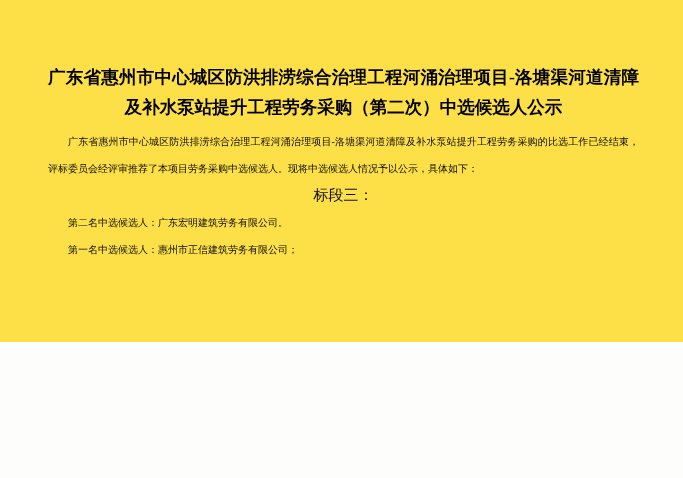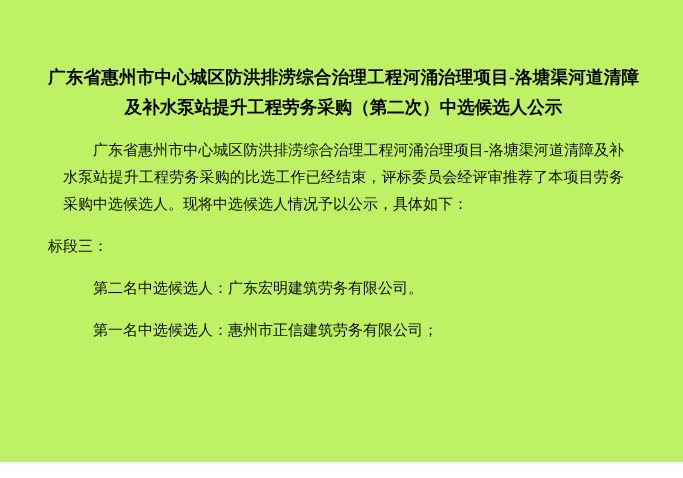--- a/index.html
+++ b/index.html
@@ -9,52 +9,53 @@
   body {
     width: 683px;
     height: 478px;
     background: #fdfdfb;
     font-family: "Liberation Serif", "DejaVu Serif", serif;
     color: #0b0b0b;
     overflow: hidden;
   }
   .page {
     width: 683px;
-    height: 462px;
+    height: 342px;
     box-sizing: border-box;
     padding: 62px 44px 10px 48px;
-    background: #bef264;
+    background: #fde047;
     position: relative;
   }
   .doc-title {
     font-size: 17.5px;
     font-weight: bold;
     line-height: 30px;
     text-align: justify;
     text-align-last: center;
     letter-spacing: 0px;
     margin: 0 0 6px 0;
     color: #000;
   }
   .para {
-    font-size: 15px;
+    font-size: 10px;
     line-height: 27px;
     text-align: justify;
     text-justify: inter-ideograph;
-    margin: 15px;
+    margin: 0;
     color: #0a0a0a;
   }
   .indent2 {
     text-indent: 2em;
   }
   .section-label {
     font-size: 15px;
     line-height: 27px;
     margin: 0;
     text-indent: 0;
+    text-align: center;
   }
   .gap-sm { height: 2px; }
 </style>
 </head>
 <body>
 
 <div class="page">
 
   <h1 class="doc-title">广东省惠州市中心城区防洪排涝综合治理工程河涌治理项目-洛塘渠河道清障及补水泵站提升工程劳务采购（第二次）中选候选人公示</h1>
 

